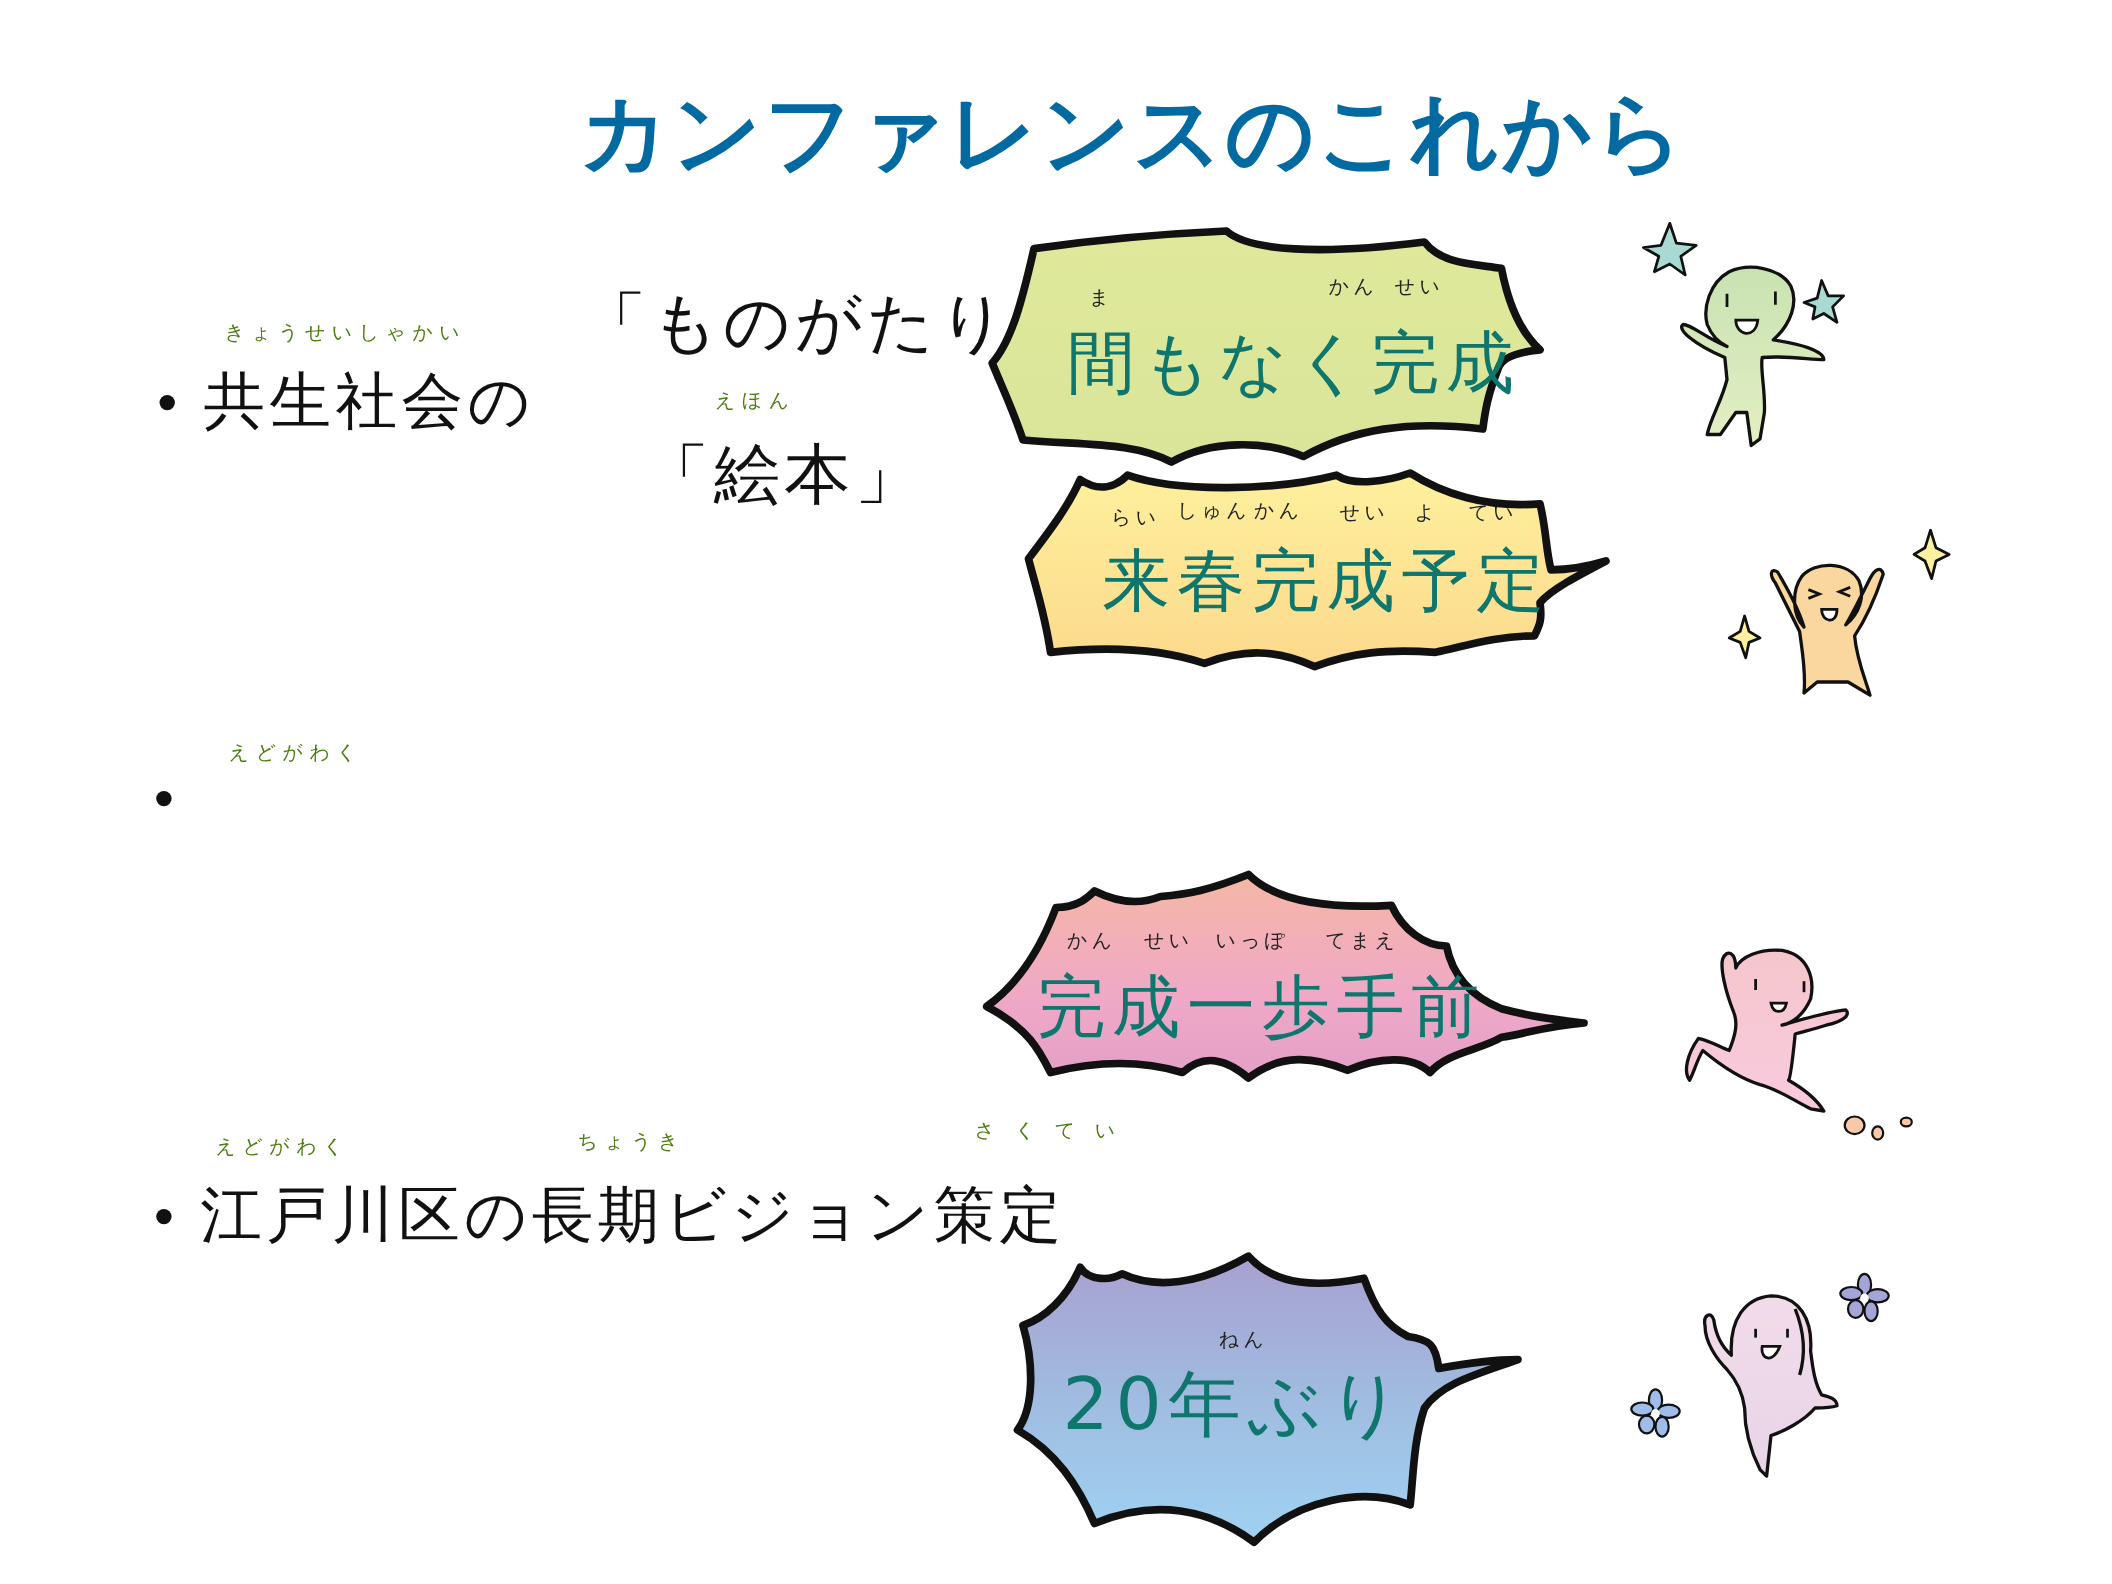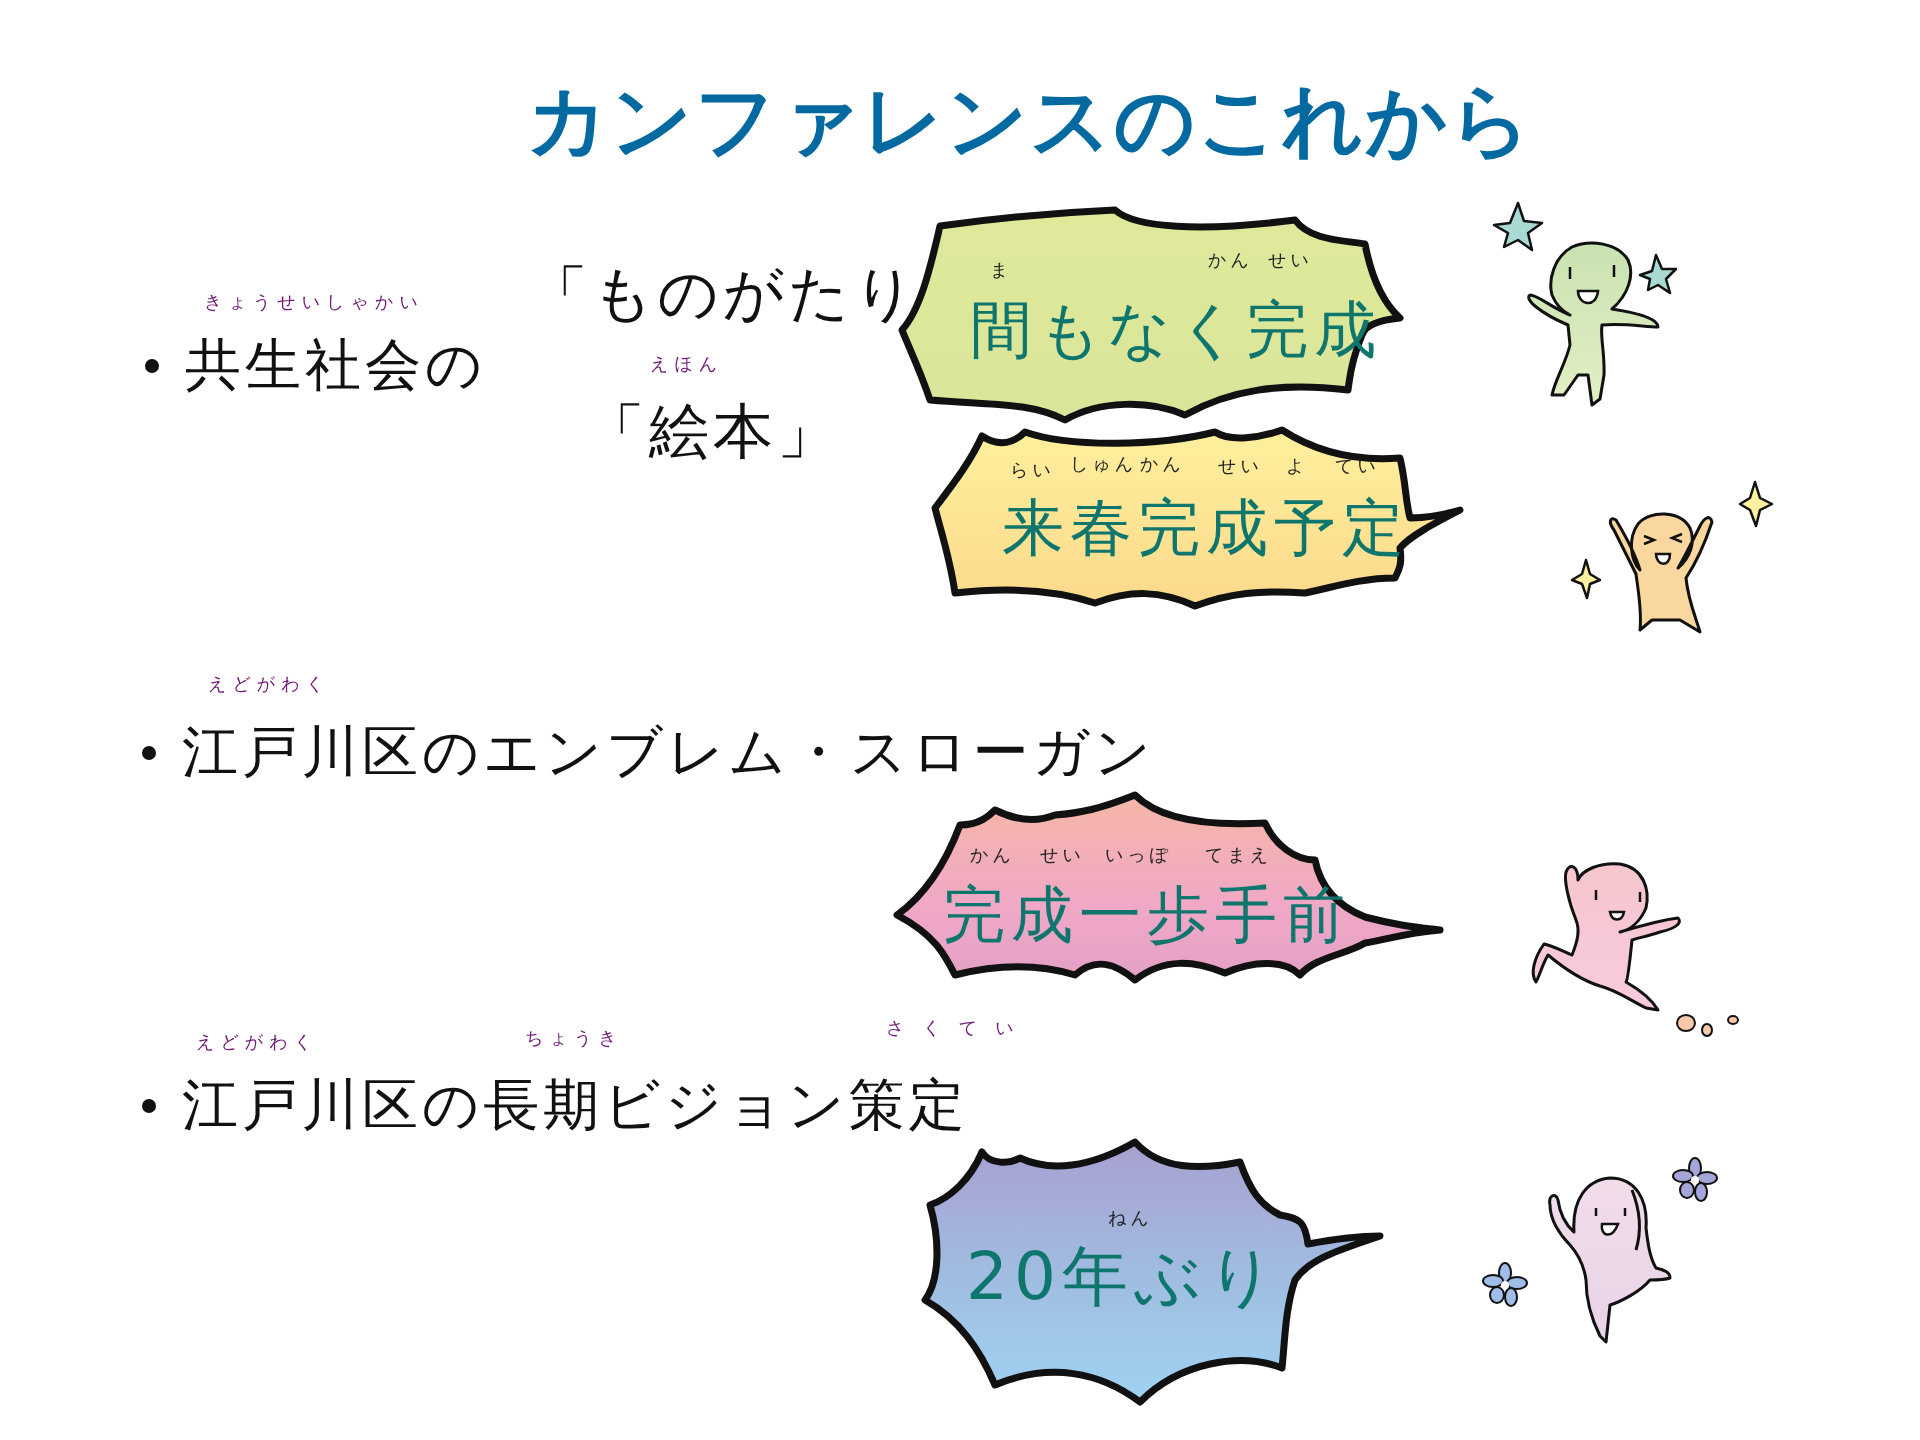--- a/index.html
+++ b/index.html
@@ -6,21 +6,21 @@
   body { width: 1920px; height: 1440px; position: relative; overflow: hidden;
          font-family: "DejaVu Sans", sans-serif; color: #111; }
   .abs { position: absolute; }
   .title { left: 0; width: 1920px; top: 68px; text-align: center; font-size: 80px;
            font-weight: bold; letter-spacing: 2px; color: #0369a1; }
   .title span { display: inline-block; margin-left: 140px; }
   .bullet-row { white-space: nowrap; }
   .bullet { display: inline-block; width: 14px; height: 14px; border-radius: 50%;
             background: #111; vertical-align: middle; margin-right: 26px; }
   .item-text { font-size: 56px; letter-spacing: 4px; vertical-align: middle; }
-  .ruby-line { font-size: 18px; letter-spacing: 6px; color: #701a75; white-space: nowrap; }
+  .ruby-line { font-size: 18px; letter-spacing: 6px; color: #4d7c0f; white-space: nowrap; }
   .quote-text { font-size: 60px; letter-spacing: 4px; white-space: nowrap; }
   .bubble { position: absolute; }
   .bubble svg { position: absolute; left: 0; top: 0; overflow: visible; }
   .bubble-text { position: absolute; left: 0; width: 100%; text-align: center;
                  font-size: 62px; letter-spacing: 6px; white-space: nowrap; color: #0f766e; }
   .bubble-ruby { position: absolute; font-size: 18px; letter-spacing: 4px; color: #222; white-space: nowrap; }
   .char { position: absolute; }
 </style>
 </head>
 <body>
@@ -92,21 +92,21 @@
   <path d="M205,12 L210,28 L222,34 L210,40 L206,56 L200,40 L190,34 L200,28 Z" fill="#fdf0a0" stroke="#111" stroke-width="2.5" stroke-linejoin="round"></path>
   <path d="M36,90 L40,104 L50,110 L40,114 L37,128 L32,114 L22,110 L32,104 Z" fill="#fdf0a0" stroke="#111" stroke-width="2.5" stroke-linejoin="round"></path>
   <path d="M90,100 C84,80 72,60 66,50 C60,46 58,52 64,60 C72,76 80,92 86,104 C88,120 92,140 90,160 L102,150 L130,150 L150,162 C146,148 138,130 136,108 C148,90 156,70 162,52 C160,44 154,48 150,56 C140,76 132,92 128,98 C140,88 146,72 140,58 C130,40 100,40 88,54 C78,68 80,90 90,100 Z" fill="#fbd7a0" stroke="#111" stroke-width="3" stroke-linejoin="round"></path>
   <path d="M94,66 L104,70 L94,74" fill="none" stroke="#111" stroke-width="2.5"></path>
   <path d="M132,64 L122,68 L132,72" fill="none" stroke="#111" stroke-width="2.5"></path>
   <path d="M106,84 C106,96 120,98 120,84 Z" fill="#fff" stroke="#111" stroke-width="2.5"></path>
 </svg>
 
 <div class="abs ruby-line" style="left:208px; top:672px;">えどがわく</div>
 <div class="abs bullet-row" style="left:142px; top:715px;">
-  <span class="bullet"></span><span class="item-text">江戸川区のエンブレム・スローガン</span>
+  <span class="bullet"></span>
 </div>
 
 <div class="bubble" style="left:895px; top:785px; width:620px; height:215px;">
   <svg width="620" height="215" viewBox="0 0 620 215">
     <defs>
       <linearGradient id="g3" x1="0" y1="0" x2="0" y2="1">
         <stop offset="0" stop-color="#f5b7a6"></stop>
           <stop offset="0.6" stop-color="#f0a8c6"></stop>
           <stop offset="1" stop-color="#e3a0c6"></stop>
       </linearGradient>

